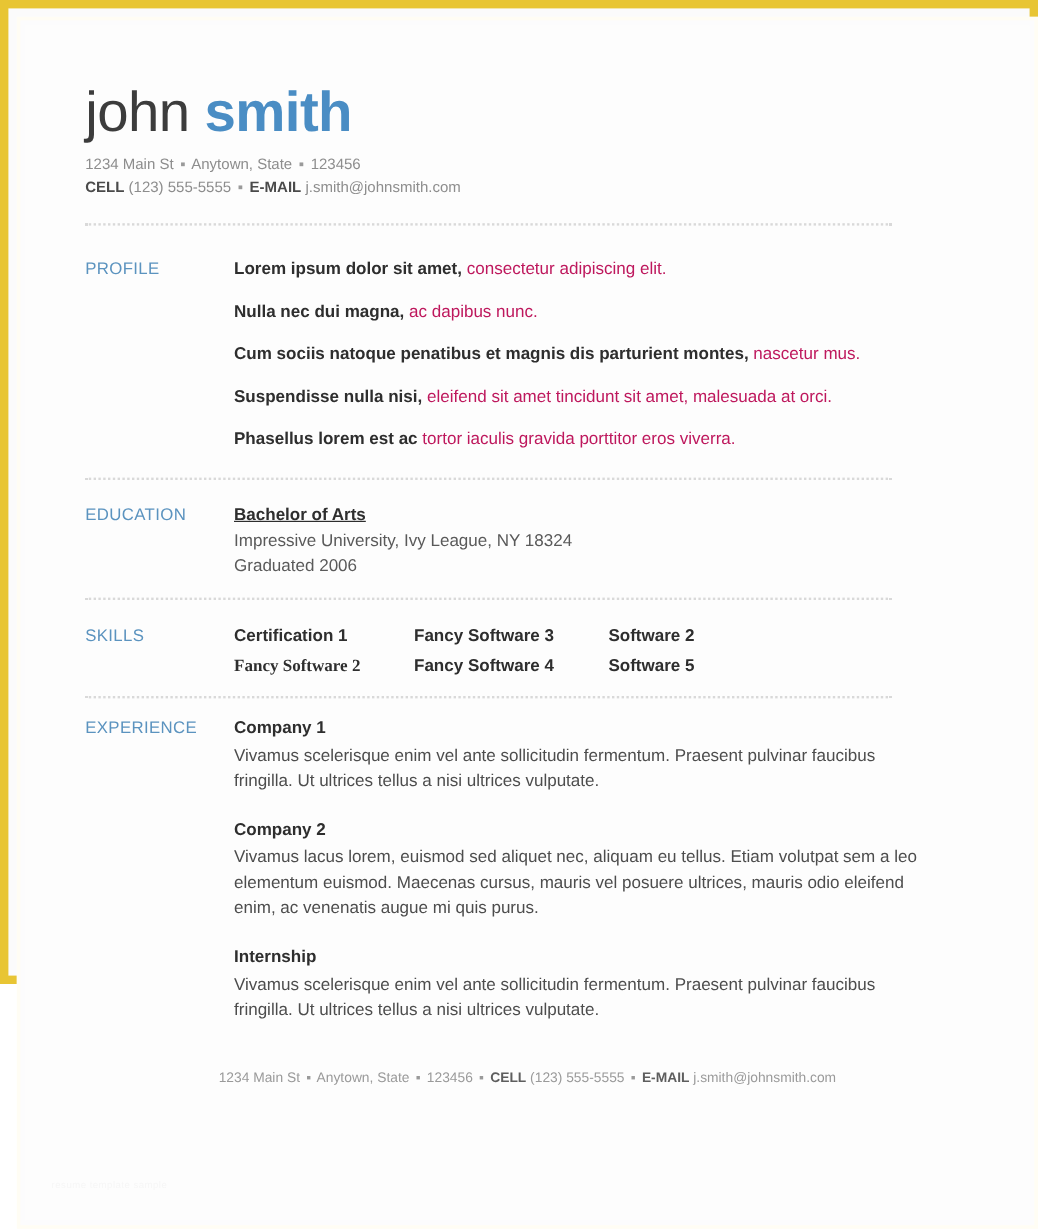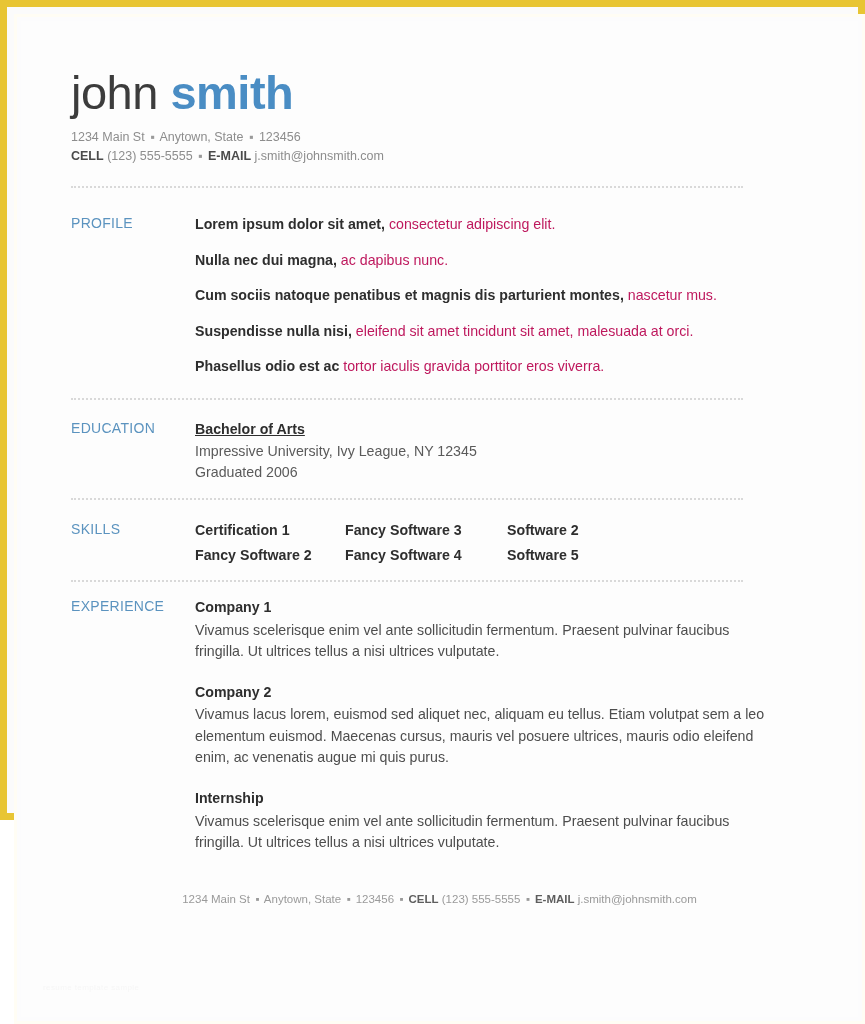--- a/index.html
+++ b/index.html
@@ -105,21 +105,21 @@
 
   
   .edu-degree { font-weight: 700; color: #2e2e2e; text-decoration: underline; }
   .edu-school, .edu-grad { color: #5a5a5a; }
 
   
   .skills-row { display: flex; font-weight: 700; color: #2e2e2e; }
   .skills-row .cell-a { width: 150px; flex: 0 0 150px; }
   .skills-row .cell-b { width: 162px; flex: 0 0 162px; }
   .skills-row .cell-c { flex: 0 0 auto; }
-  .skills-row.row2 .cell-a { width: 150px; flex: 0 0 150px; }
+  .skills-row.row2 .cell-a { width: 150px; flex: 0 0 150px; font-family: Liberation Serif, serif; }
   .skills-row.row2 .cell-b { width: 162px; flex: 0 0 162px; }
   .skills-row + .skills-row { margin-top: 3px; }
 
   
   .job { margin-bottom: 19px; }
   .job:last-child { margin-bottom: 0; }
   .job-title { font-weight: 700; color: #2e2e2e; margin-bottom: 1px; }
   .job-desc  { color: #4d4d4d; max-width: 580px; }
 
   
@@ -185,32 +185,32 @@
         <div class="profile-line">
           <b>Nulla nec dui magna,</b><span> ac dapibus nunc.</span>
         </div>
         <div class="profile-line">
           <b>Cum sociis natoque penatibus et magnis dis parturient montes,</b><span> nascetur mus.</span>
         </div>
         <div class="profile-line">
           <b>Suspendisse nulla nisi,</b><span> eleifend sit amet tincidunt sit amet, malesuada at orci.</span>
         </div>
         <div class="profile-line">
-          <b>Phasellus odio est ac</b><span> tortor iaculis gravida porttitor eros viverra.</span>
+          <b>Phasellus lorem est ac</b><span> tortor iaculis gravida porttitor eros viverra.</span>
         </div>
       </div>
     </div>
 
     <div class="divider" style="top:377px;"></div>
 
     <div class="section" style="top:398px;">
       <div class="section-label">EDUCATION</div>
       <div class="section-body">
         <div class="edu-degree">Bachelor of Arts</div>
-        <div class="edu-school">Impressive University, Ivy League, NY 12345</div>
+        <div class="edu-school">Impressive University, Ivy League, NY 18324</div>
         <div class="edu-grad">Graduated 2006</div>
       </div>
     </div>
 
     <div class="divider" style="top:477px;"></div>
 
     <div class="section" style="top:499px;">
       <div class="section-label">SKILLS</div>
       <div class="section-body">
         <div class="skills-row row1">

